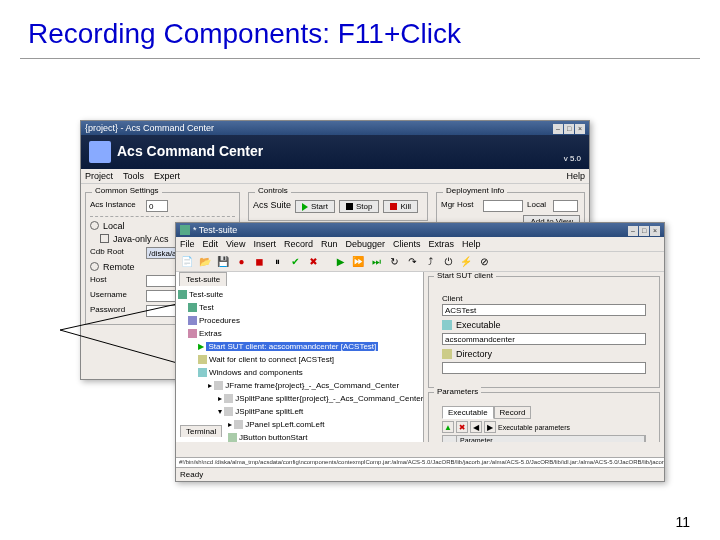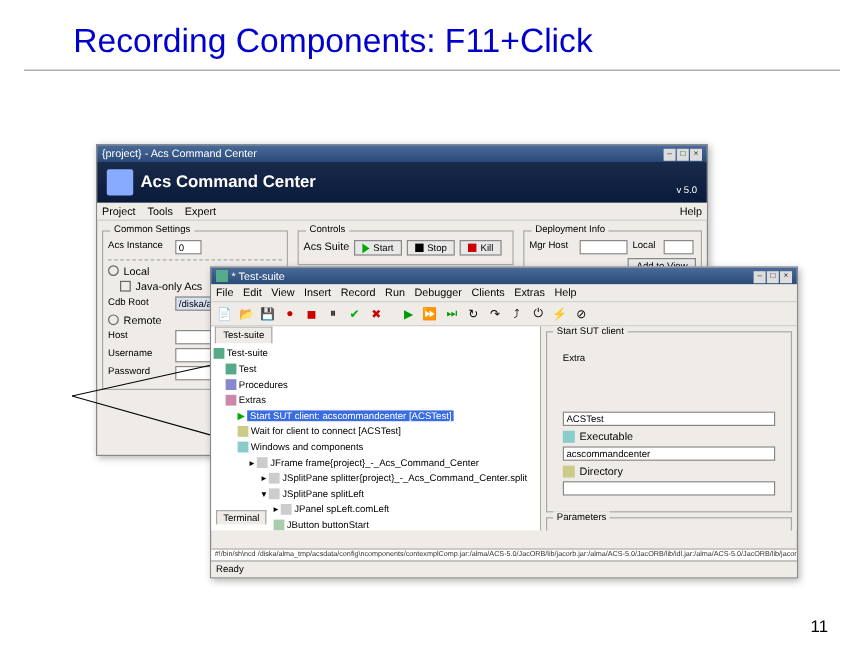--- a/index.html
+++ b/index.html
@@ -1,17 +1,17 @@
 <!DOCTYPE html>
 <html><head>
 <meta charset="utf-8">
 <style>
   * { box-sizing: border-box; font-family: Arial, sans-serif; }
   body { margin: 0; width: 720px; height: 540px; background: #fff; position: relative; overflow: hidden; }
-  .slide-title { font-size: 28px; color: #0000cc; padding: 18px 0 0 28px; font-weight: normal; margin-left: 33px; }
+  .slide-title { font-size: 28px; color: #0000cc; padding: 18px 0 0 28px; font-weight: normal; }
   .hr { border-bottom: 1px solid #999; margin: 8px 20px 0 20px; }
   .page-num { position: absolute; right: 30px; bottom: 10px; font-size: 14px; }
 
   .win { position: absolute; background: #efebe7; border: 1px solid #888; box-shadow: 2px 2px 6px rgba(0,0,0,0.3); font-size: 9px; }
   .titlebar { background: linear-gradient(#4a6a9a, #2a4a7a); color: #fff; padding: 2px 4px; display: flex; justify-content: space-between; align-items: center; font-size: 9px; height: 14px; }
   .wincontrols span { display: inline-block; width: 10px; height: 10px; background: #ddd; margin-left: 1px; font-size: 7px; text-align: center; color: #333; line-height: 10px; }
 
   
   #acs { left: 80px; top: 120px; width: 510px; height: 260px; }
   .acs-banner { background: linear-gradient(#1a2a4a, #0a1a3a); color: #fff; padding: 6px 8px; font-size: 14px; font-weight: bold; display:flex; justify-content:space-between; align-items:flex-end;}
@@ -28,21 +28,21 @@
   .btn { background:#e8e8e8; border:1px solid #888; padding:1px 6px; font-size:8px; display:inline-flex; align-items:center; gap:3px; }
   .radio { width:9px; height:9px; border:1px solid #666; border-radius:50%; display:inline-block; }
   .square { width:7px; height:7px; display:inline-block; }
 
   
   #ts { left: 175px; top: 222px; width: 490px; height: 260px; z-index:10; }
   .ts-menubar { background:#efebe7; padding:2px 4px; display:flex; gap:8px; border-bottom:1px solid #ccc; font-size:9px; }
   .toolbar { background:#efebe7; padding:2px 4px; display:flex; gap:3px; border-bottom:1px solid #ccc; align-items:center; }
   .tb { width:15px; height:15px; display:flex; align-items:center; justify-content:center; font-size:10px; border:1px solid transparent; }
   .ts-body { display:flex; height:170px; }
-  .tree-panel { width:275px; border-right:1px solid #aaa; background:#fff; overflow:hidden; }
+  .tree-panel { width:248px; border-right:1px solid #aaa; background:#fff; overflow:hidden; }
   .side-panel { flex:1; background:#efebe7; padding:2px; overflow:hidden; }
   .tab { background:#efebe7; border:1px solid #aaa; border-bottom:none; padding:2px 6px; font-size:8px; display:inline-block; margin-left:3px; }
   .tree { font-size:8px; padding:2px; line-height:13px; }
   .tree .n { white-space:nowrap; }
   .tree .ic { width:9px; height:9px; display:inline-block; vertical-align:middle; margin-right:2px; }
   .sel { background:#3a6de0; color:#fff; padding:0 2px; }
   .i1 { padding-left:10px; } .i2 { padding-left:20px; } .i3 { padding-left:30px; } .i4 { padding-left:40px; } .i5 { padding-left:50px; }
   .status { background:#efebe7; border-top:1px solid #aaa; padding:2px 4px; font-size:8px; position:absolute; bottom:0; left:0; right:0; }
 
   .side-fieldset { border:1px solid #aaa; margin:2px; padding:13px; position:relative; }
@@ -213,22 +213,22 @@
         <div class="n i4">▸ <span class="ic" style="background:#ccc"></span><span>JSplitPane splitter{project}_-_Acs_Command_Center.split</span></div>
         <div class="n i4">▾ <span class="ic" style="background:#ccc"></span><span>JSplitPane splitLeft</span></div>
         <div class="n i5">▸ <span class="ic" style="background:#ccc"></span><span>JPanel spLeft.comLeft</span></div>
         <div class="n i5"><span class="ic" style="background:#aca"></span><span>JButton buttonStart</span></div>
 
       </div>
     </div>
     <div class="side-panel">
       <div class="side-fieldset">
         <span class="lg">Start SUT client</span>
-        <div style="font-size:8px;margin:4px 0 1px">Extra</div>
-        <input class="txt" style="width: 100%; margin-top: 39px;" value="ACSTest">
+        <div style="font-size:8px;margin:4px 0 1px">Client</div>
+        <input class="txt" style="width: 100%;" value="ACSTest">
         <div class="row" style="margin-top:4px">
             <span class="ic" style="width:10px;height:10px;background:#8cc"></span>
             <span>Executable</span>
           </div>
         <input class="txt" style="width: 100%;" value="acscommandcenter">
         <div class="row" style="margin-top:4px">
             <span class="ic" style="width:10px;height:10px;background:#cc8"></span>
             <span>Directory</span>
           </div>
         <input class="txt" style="width: 100%;">

